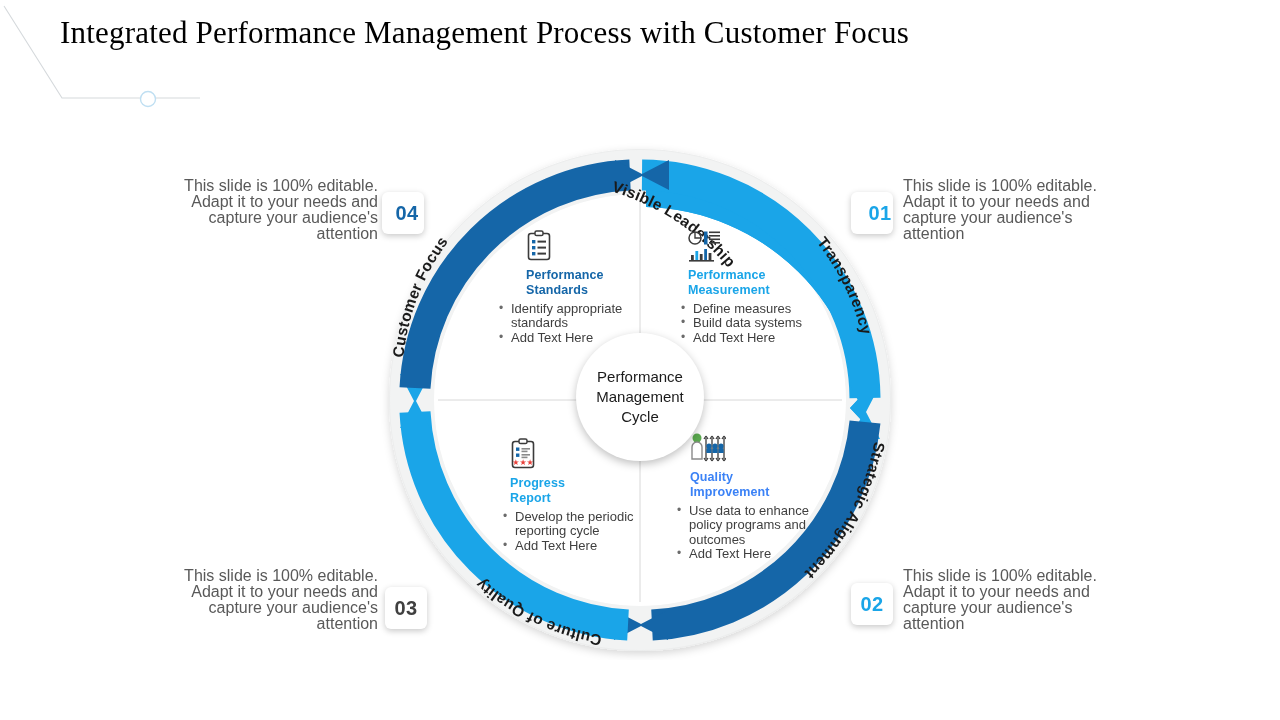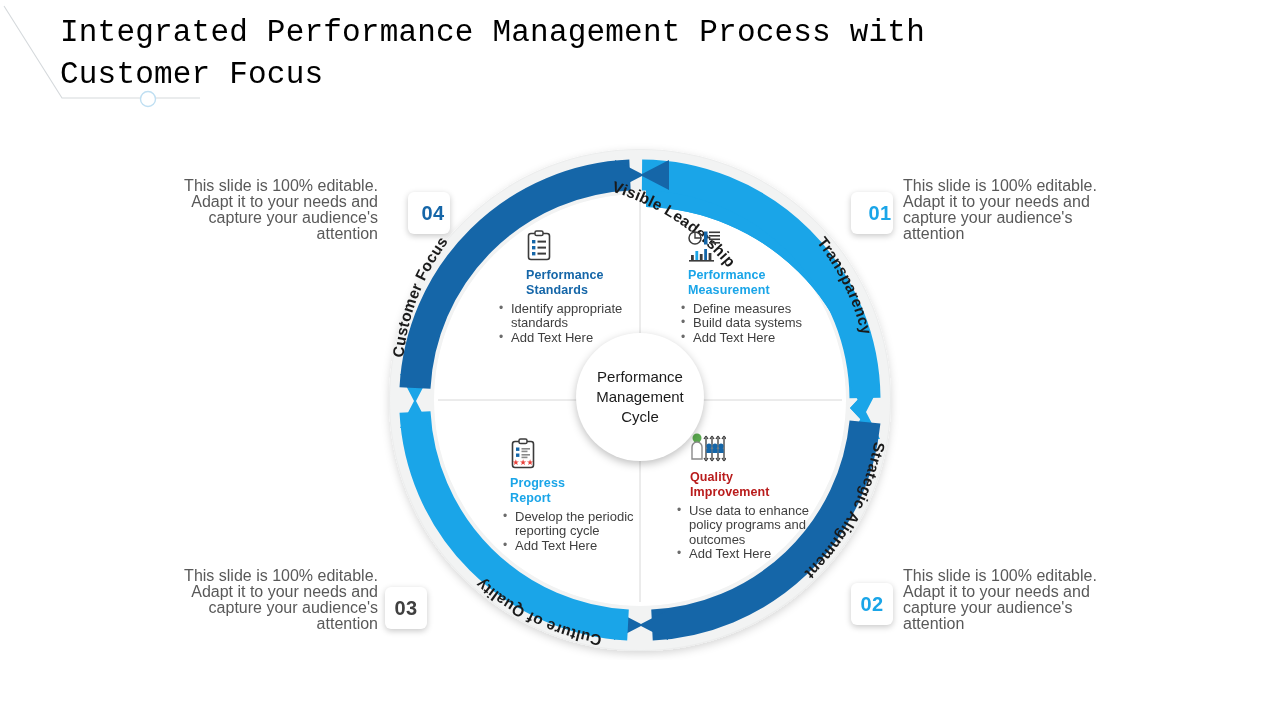--- a/index.html
+++ b/index.html
@@ -9,21 +9,21 @@
     font-family: "Liberation Sans", sans-serif;
     overflow: hidden;
   }
   #slide { position: relative; width: 1280px; height: 720px; background: #fff; }
 
   
   .title-deco { position: absolute; left: 0; top: 0; width: 200px; height: 130px; pointer-events: none; }
   #page-title {
     position: absolute; left: 60px; top: 12px; width: 1000px;
     font-size: 31px; line-height: 42px; color: #000000;
-    font-family: Liberation Mono, monospace;
+    font-family: Liberation Serif, serif;
     font-weight: 400; letter-spacing: .2px;
   }
 
   
   .side-note {
     position: absolute; width: 230px;
     font-size: 16px; line-height: 16px; color: #595959;
   }
   .side-note.left  { text-align: right; }
   .side-note.right { text-align: left; }
@@ -35,21 +35,21 @@
   
   .badge {
     position: absolute; width: 42px; height: 42px; background: #ffffff;
     border-radius: 6px; display: flex; align-items: center; justify-content: center;
     font-size: 20px; font-weight: 700; letter-spacing: .5px;
     box-shadow: 0 2px 6px rgba(0,0,0,.22);
   }
   #badge-01 { left: 851px; top: 192px; color: #1aa5e8; padding-left: 16px; }
   #badge-02 { left: 851px; top: 583px; color: #1aa5e8; }
   #badge-03 { left: 385px; top: 587px; color: #404040; }
-  #badge-04 { left: 408px; top: 192px; color: #1566a8; padding-left: 8px; }
+  #badge-04 { left: 382px; top: 192px; color: #1566a8; padding-left: 8px; }
 
   
   #diagram { position: absolute; left: 380px; top: 140px; width: 520px; height: 520px; }
   #diagram svg.ring { position: absolute; left: 0; top: 0; width: 520px; height: 520px; }
 
   
   .quad { position: absolute; width: 152px; }
   .quad .icon { height: 34px; margin-bottom: 4px; display: block; }
   .quad .icon svg { display: block; }
   .quad h4 {
@@ -259,21 +259,21 @@
             <path d="M16 29 l-2 -3 M16 29 l2 -3 M22 29 l-2 -3 M22 29 l2 -3 M28 29 l-2 -3 M28 29 l2 -3 M34 29 l-2 -3 M34 29 l2 -3"></path>
           </g>
           <circle cx="19" cy="14" r="2.6" fill="#1566a8"></circle>
           <circle cx="25" cy="14" r="2.6" fill="#1566a8"></circle>
           <circle cx="31" cy="14" r="2.6" fill="#1566a8"></circle>
           <path d="M16.4 21 v-3 a2.6 2.6 0 0 1 5.2 0 v3 Z" fill="#1566a8"></path>
           <path d="M22.4 21 v-3 a2.6 2.6 0 0 1 5.2 0 v3 Z" fill="#1566a8"></path>
           <path d="M28.4 21 v-3 a2.6 2.6 0 0 1 5.2 0 v3 Z" fill="#1566a8"></path>
         </svg>
       </span>
-      <h4 style="color:#b91c1c">
+      <h4 style="color:#3b82f6">
         <span>Quality</span><br>
         <span>Improvement</span>
       </h4>
       <ul>
         <li>Use data to enhance policy programs and outcomes</li>
         <li>Add Text Here</li>
       </ul>
     </div>
 
     <div id="hub">

